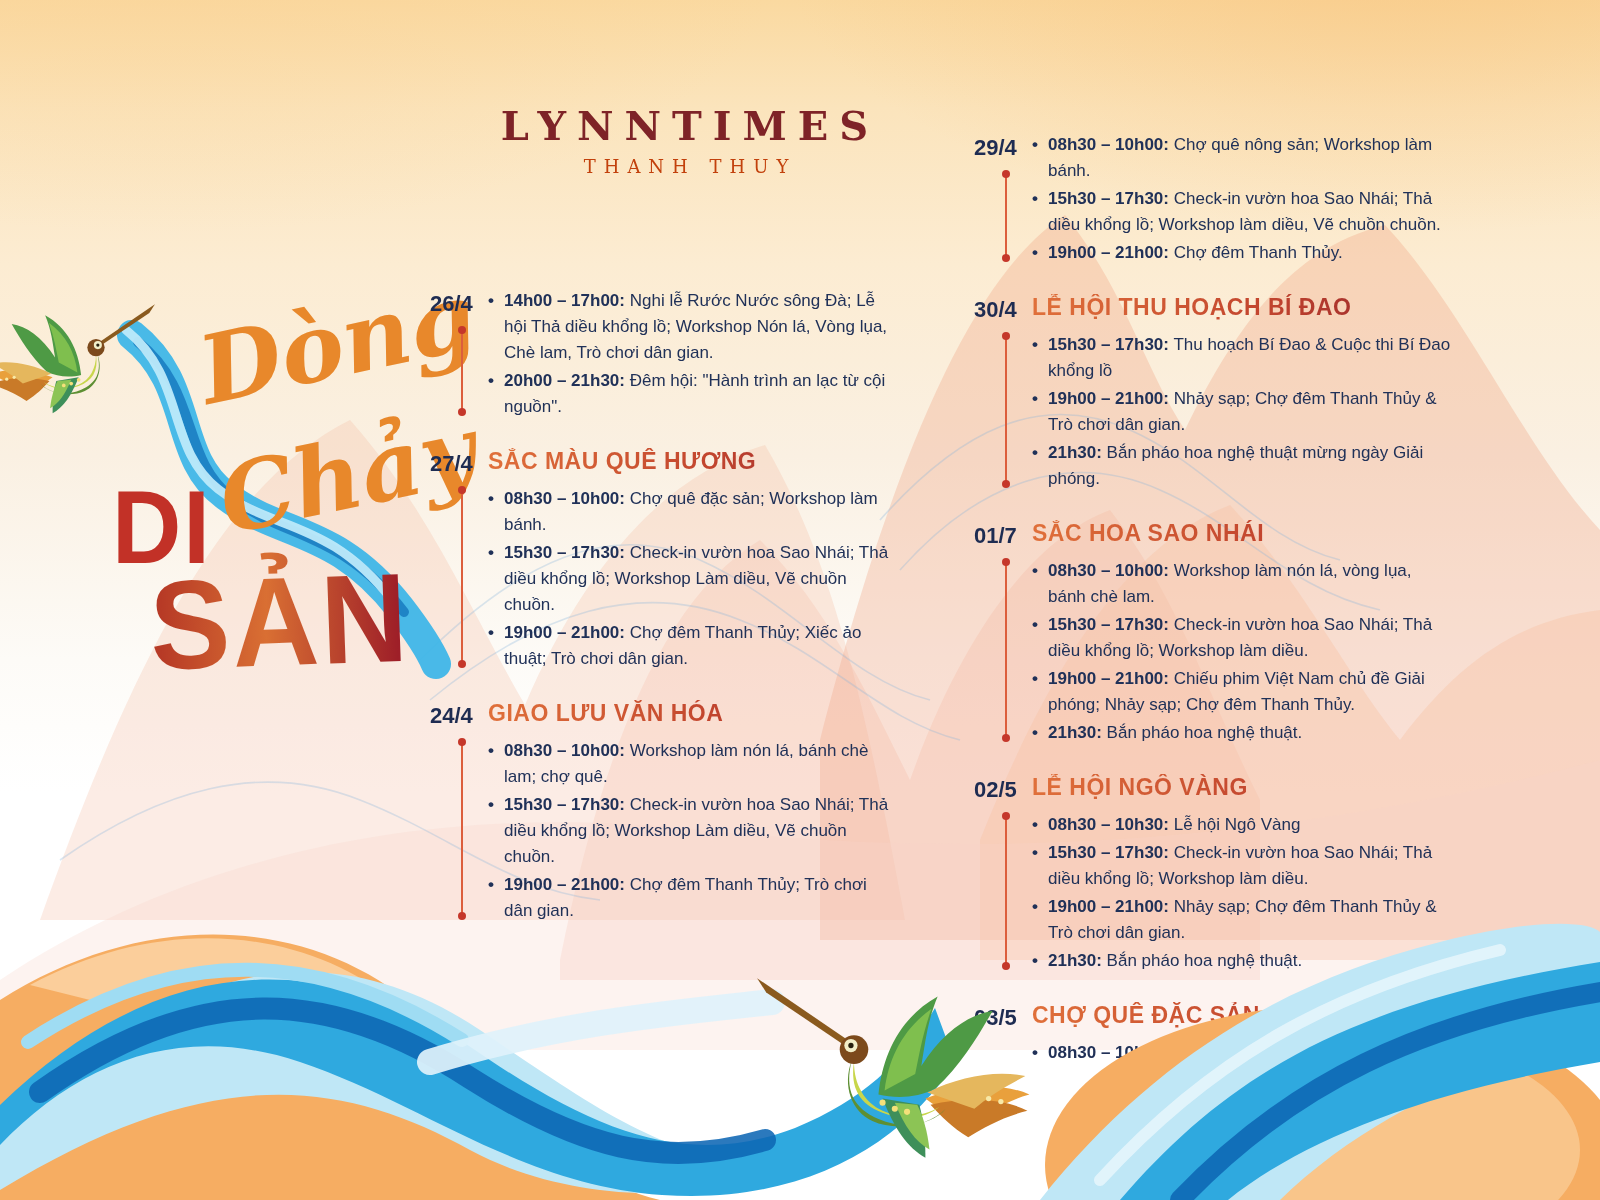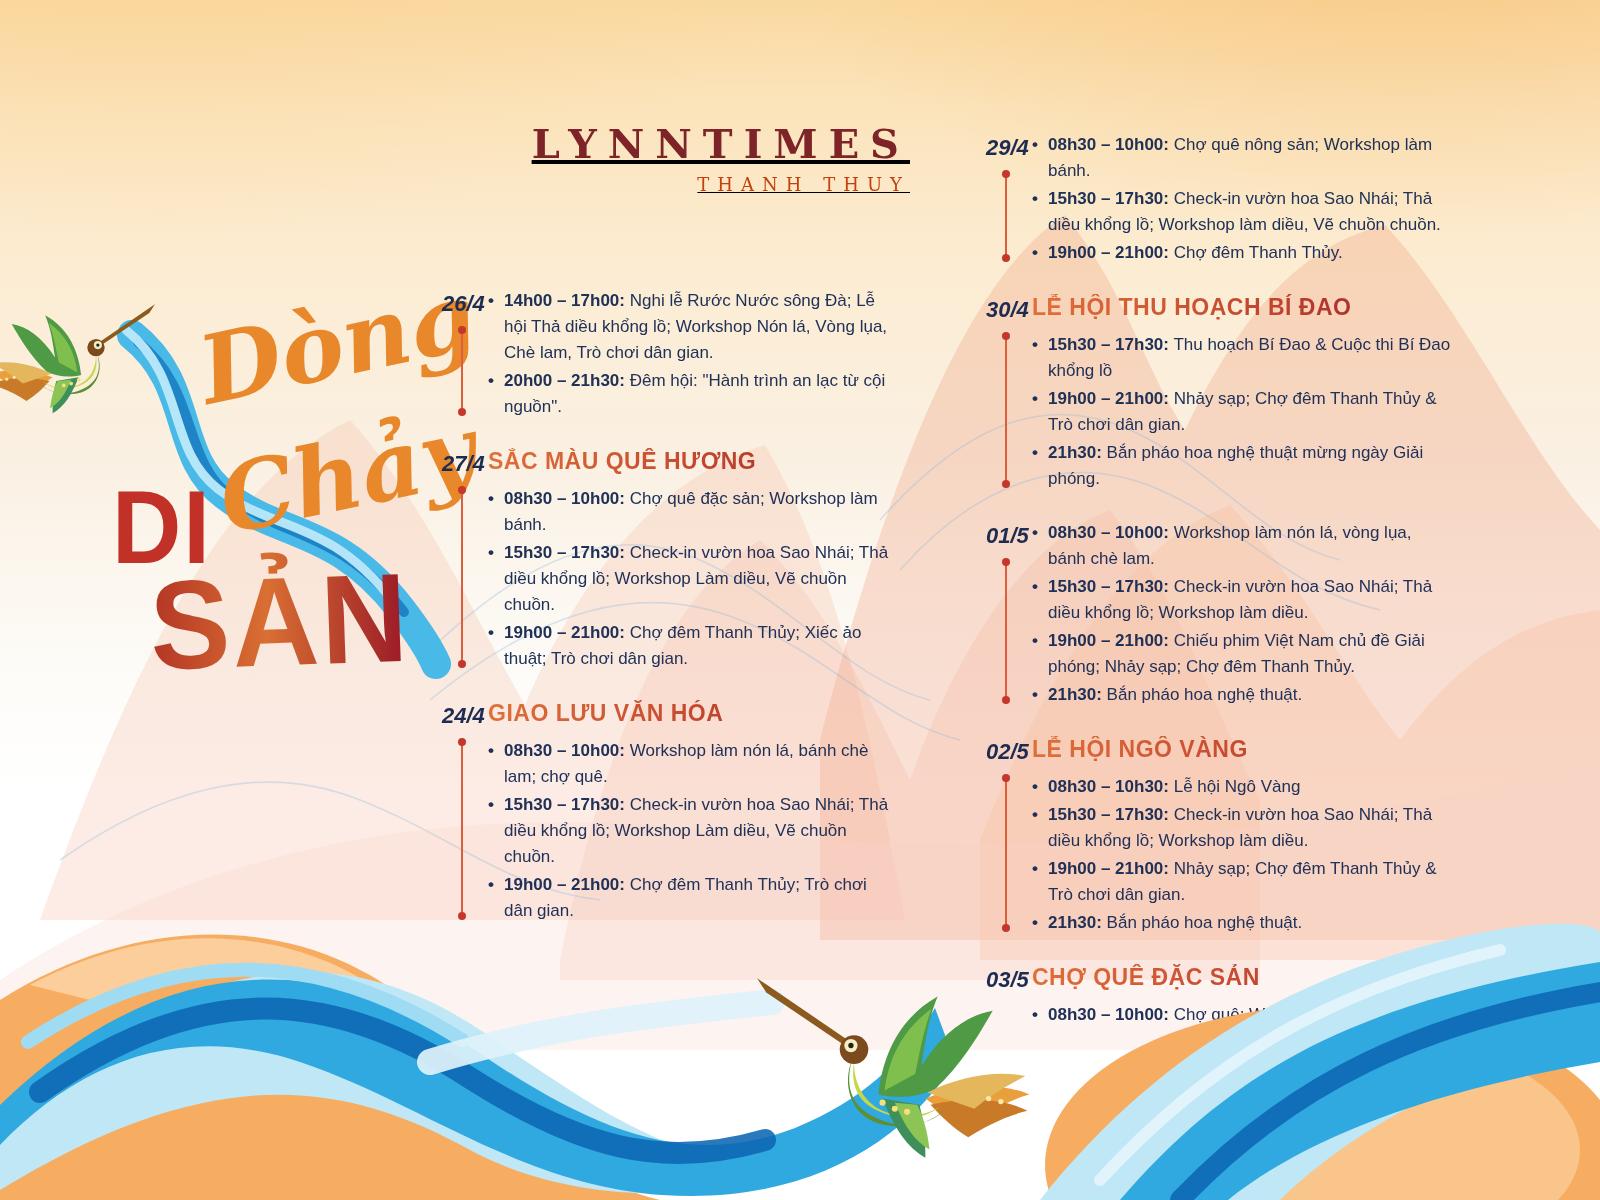--- a/index.html
+++ b/index.html
@@ -7,38 +7,38 @@
     width:1600px;height:1200px;overflow:hidden;position:relative;
     font-family:"Liberation Sans",sans-serif;
     background:
       radial-gradient(900px 420px at 88% -5%, rgba(248,193,122,.55), rgba(248,193,122,0) 70%),
       radial-gradient(900px 420px at 10% -5%, rgba(250,210,150,.45), rgba(250,210,150,0) 70%),
       linear-gradient(180deg,#FAD9A0 0%,#FBE4BC 9%,#FCECD2 22%,#FAF0E2 38%,#FDFBF7 55%,#FFFFFF 66%,#FFFFFF 100%);
   }
   .canvas{position:absolute;inset:0;}
   svg.art{position:absolute;left:0;top:0;pointer-events:none;}
   
-  .logo{position:absolute;left:470px;top:120px;width:440px;text-align:right;text-decoration:underline;}
+  .logo{position:absolute;left:470px;top:102px;width:440px;text-align:center;}
   .logo .brand{font-family:"DejaVu Serif","Liberation Serif",serif;font-weight:700;font-size:40px;letter-spacing:11px;color:#7E2327;}
   .logo .sub{margin-top:7px;font-family:"DejaVu Serif","Liberation Serif",serif;font-size:18px;letter-spacing:8px;color:#c2410c;}
   
   .hero-word{position:absolute;white-space:nowrap;}
   .script{font-family:"DejaVu Serif","Liberation Serif",serif;font-style:italic;font-weight:700;color:#E8882B;}
   .w1{left:198px;top:288px;font-size:94px;transform:rotate(-12deg);}
   .w2{left:218px;top:420px;font-size:94px;transform:rotate(-12deg);}
   .w3{left:112px;top:472px;font-size:96px;font-weight:700;color:#C23127;letter-spacing:2px;transform:scaleY(1.08);}
   .w4{left:150px;top:552px;font-size:120px;font-weight:700;letter-spacing:2px;transform:rotate(-2deg) scaleY(1.05);
       background:linear-gradient(92deg,#B73A26 5%,#D96F33 45%,#9E1F28 95%);
       -webkit-background-clip:text;background-clip:text;color:transparent;}
   
   .col{position:absolute;}
   #left-col{left:430px;top:288px;width:462px;}
   #right-col{left:974px;top:132px;width:480px;}
   .sec{position:relative;padding-left:58px;margin-bottom:28px;}
-  .sec-date{position:absolute;left:12px;top:3px;font-weight:700;font-size:22px;color:#1E2C52;font-style:italic;}
+  .sec-date{position:absolute;left:0;top:3px;font-weight:700;font-size:22px;color:#1E2C52;}
   .sec-title{margin:0 0 11px 0;font-size:23px;font-weight:700;letter-spacing:.5px;
       background:linear-gradient(90deg,#E0703A 0%,#C2452E 55%,#8E1E2B 100%);
       -webkit-background-clip:text;background-clip:text;color:transparent;}
   .sec-line{position:absolute;left:31px;top:42px;bottom:8px;width:2px;background:#DC5E3C;}
   .sec-line::before,.sec-line::after{content:"";position:absolute;left:-3px;width:8px;height:8px;border-radius:50%;background:#C5372A;}
   .sec-line::before{top:-4px;}
   .sec-line::after{bottom:-4px;}
   .events{list-style:none;margin:0;padding:0;font-size:17px;line-height:26px;color:#203158;}
   .events li{position:relative;padding-left:16px;margin-bottom:2px;}
   .events .dot{position:absolute;left:0;font-weight:700;}
@@ -128,21 +128,22 @@
         <div class="sec-date">30/4</div>
         <h2 class="sec-title">LỄ HỘI THU HOẠCH BÍ ĐAO</h2>
         <div class="sec-line"></div>
         <ul class="events">
           <li><span class="dot">•</span><span class="time">15h30 – 17h30:</span><span class="desc"> Thu hoạch Bí Đao &amp; Cuộc thi Bí Đao khổng lồ</span></li>
           <li><span class="dot">•</span><span class="time">19h00 – 21h00:</span><span class="desc"> Nhảy sạp; Chợ đêm Thanh Thủy &amp; Trò chơi dân gian.</span></li>
           <li><span class="dot">•</span><span class="time">21h30:</span><span class="desc"> Bắn pháo hoa nghệ thuật mừng ngày Giải phóng.</span></li>
         </ul>
       </section>
       <section class="sec">
-        <div class="sec-date">01/5</div>
+        <div class="sec-date">01/7</div>
+        <h2 class="sec-title">SẮC HOA SAO NHÁI</h2>
         <div class="sec-line"></div>
         <ul class="events">
           <li><span class="dot">•</span><span class="time">08h30 – 10h00:</span><span class="desc"> Workshop làm nón lá, vòng lụa, bánh chè lam.</span></li>
           <li><span class="dot">•</span><span class="time">15h30 – 17h30:</span><span class="desc"> Check-in vườn hoa Sao Nhái; Thả diều khổng lồ; Workshop làm diều.</span></li>
           <li><span class="dot">•</span><span class="time">19h00 – 21h00:</span><span class="desc"> Chiếu phim Việt Nam chủ đề Giải phóng; Nhảy sạp; Chợ đêm Thanh Thủy.</span></li>
           <li><span class="dot">•</span><span class="time">21h30:</span><span class="desc"> Bắn pháo hoa nghệ thuật.</span></li>
         </ul>
       </section>
       <section class="sec">
         <div class="sec-date">02/5</div>

